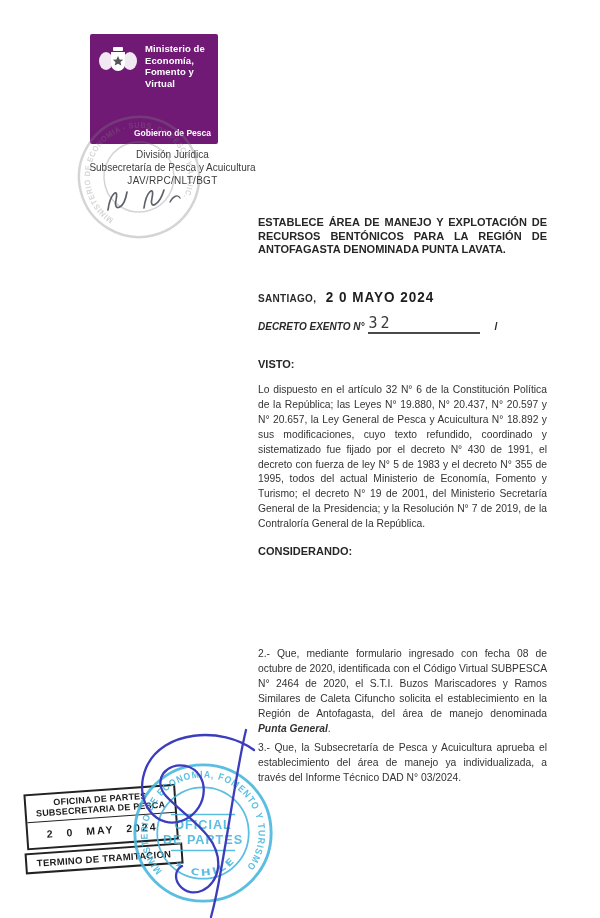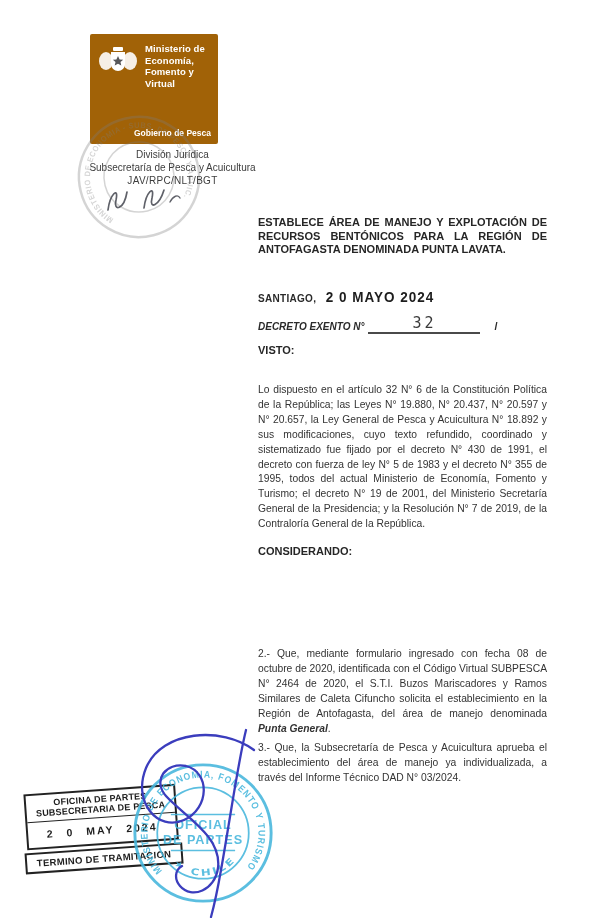--- a/index.html
+++ b/index.html
@@ -1,20 +1,20 @@
 <!DOCTYPE html>
 <html><head>
 <meta charset="utf-8">
 <style>
   html,body{margin:0;padding:0;background:#e9e9e9;}
   .doc{position:relative;width:600px;height:918px;background:#ffffff;overflow:hidden;
        font-family:"Liberation Sans",sans-serif;color:#2e2e2e;}
 
   
-  .logo{position:absolute;left:90px;top:34px;width:128px;height:110px;background:#a16207;border-radius:2px;}
+  .logo{position:absolute;left:90px;top:34px;width:128px;height:110px;background:#701a75;border-radius:2px;}
   .crest{position:absolute;left:8px;top:10px;width:40px;height:32px;}
   .mlines{position:absolute;left:55px;top:9px;width:70px;color:#fff;font-weight:bold;
           font-size:9.5px;line-height:11.5px;letter-spacing:.1px;}
   .gob{position:absolute;right:7px;bottom:6px;color:#fff;font-size:8.5px;font-weight:bold;}
 
   
   .letterhead{position:absolute;left:55px;top:148px;width:235px;text-align:center;
               font-size:10px;line-height:13px;color:#3d3d3d;}
   .letterhead .init{letter-spacing:.3px;}
 
@@ -31,25 +31,25 @@
   .main p{margin:0;}
   .title{position:absolute;top:216px;left:0;width:100%;font-size:11px;font-weight:bold;
          line-height:13.6px;text-align:justify;color:#262626;}
   .dateline{position:absolute;top:280px;left:0;white-space:nowrap;margin-top:8px;}
   .city{font-size:10px;font-weight:bold;letter-spacing:.3px;color:#2a2a2a;}
   .datestamp{display:inline-block;margin-left:5px;font-size:13.5px;font-weight:800;
              letter-spacing:1px;transform:scaleY(1.08);color:#1d1d1d;}
   .decreeline{position:absolute;top:314px;left:0;white-space:nowrap;}
   .dlabel{font-size:10px;font-weight:bold;color:#2a2a2a;font-style:italic;}
   .dunder{display:inline-block;width:112px;margin-left:4px;border-bottom:2px solid #4a4a4a;
-          text-align:center;vertical-align:bottom;}
+          vertical-align:bottom;}
   .dnum{font-family:"DejaVu Sans Mono",monospace;font-size:15px;letter-spacing:3px;color:#3a3a3a;}
   .dslash{margin-left:14px;font-size:11px;font-weight:bold;color:#2a2a2a;}
   .h{font-size:11px;font-weight:bold;color:#262626;position:absolute;left:0;}
-  .vh{top:344px;}
+  .vh{top:358px;}
   .ch{top:545px;}
   .body{position:absolute;left:0;width:100%;font-size:10.3px;line-height:14.9px;
         text-align:justify;color:#333333;}
   .vb{top:383px;}
   .p1{top:577px;}
   .p2{top:647px;}
   .p3{top:741px;}
   .emph{font-weight:bold;font-style:italic;}
 
   

